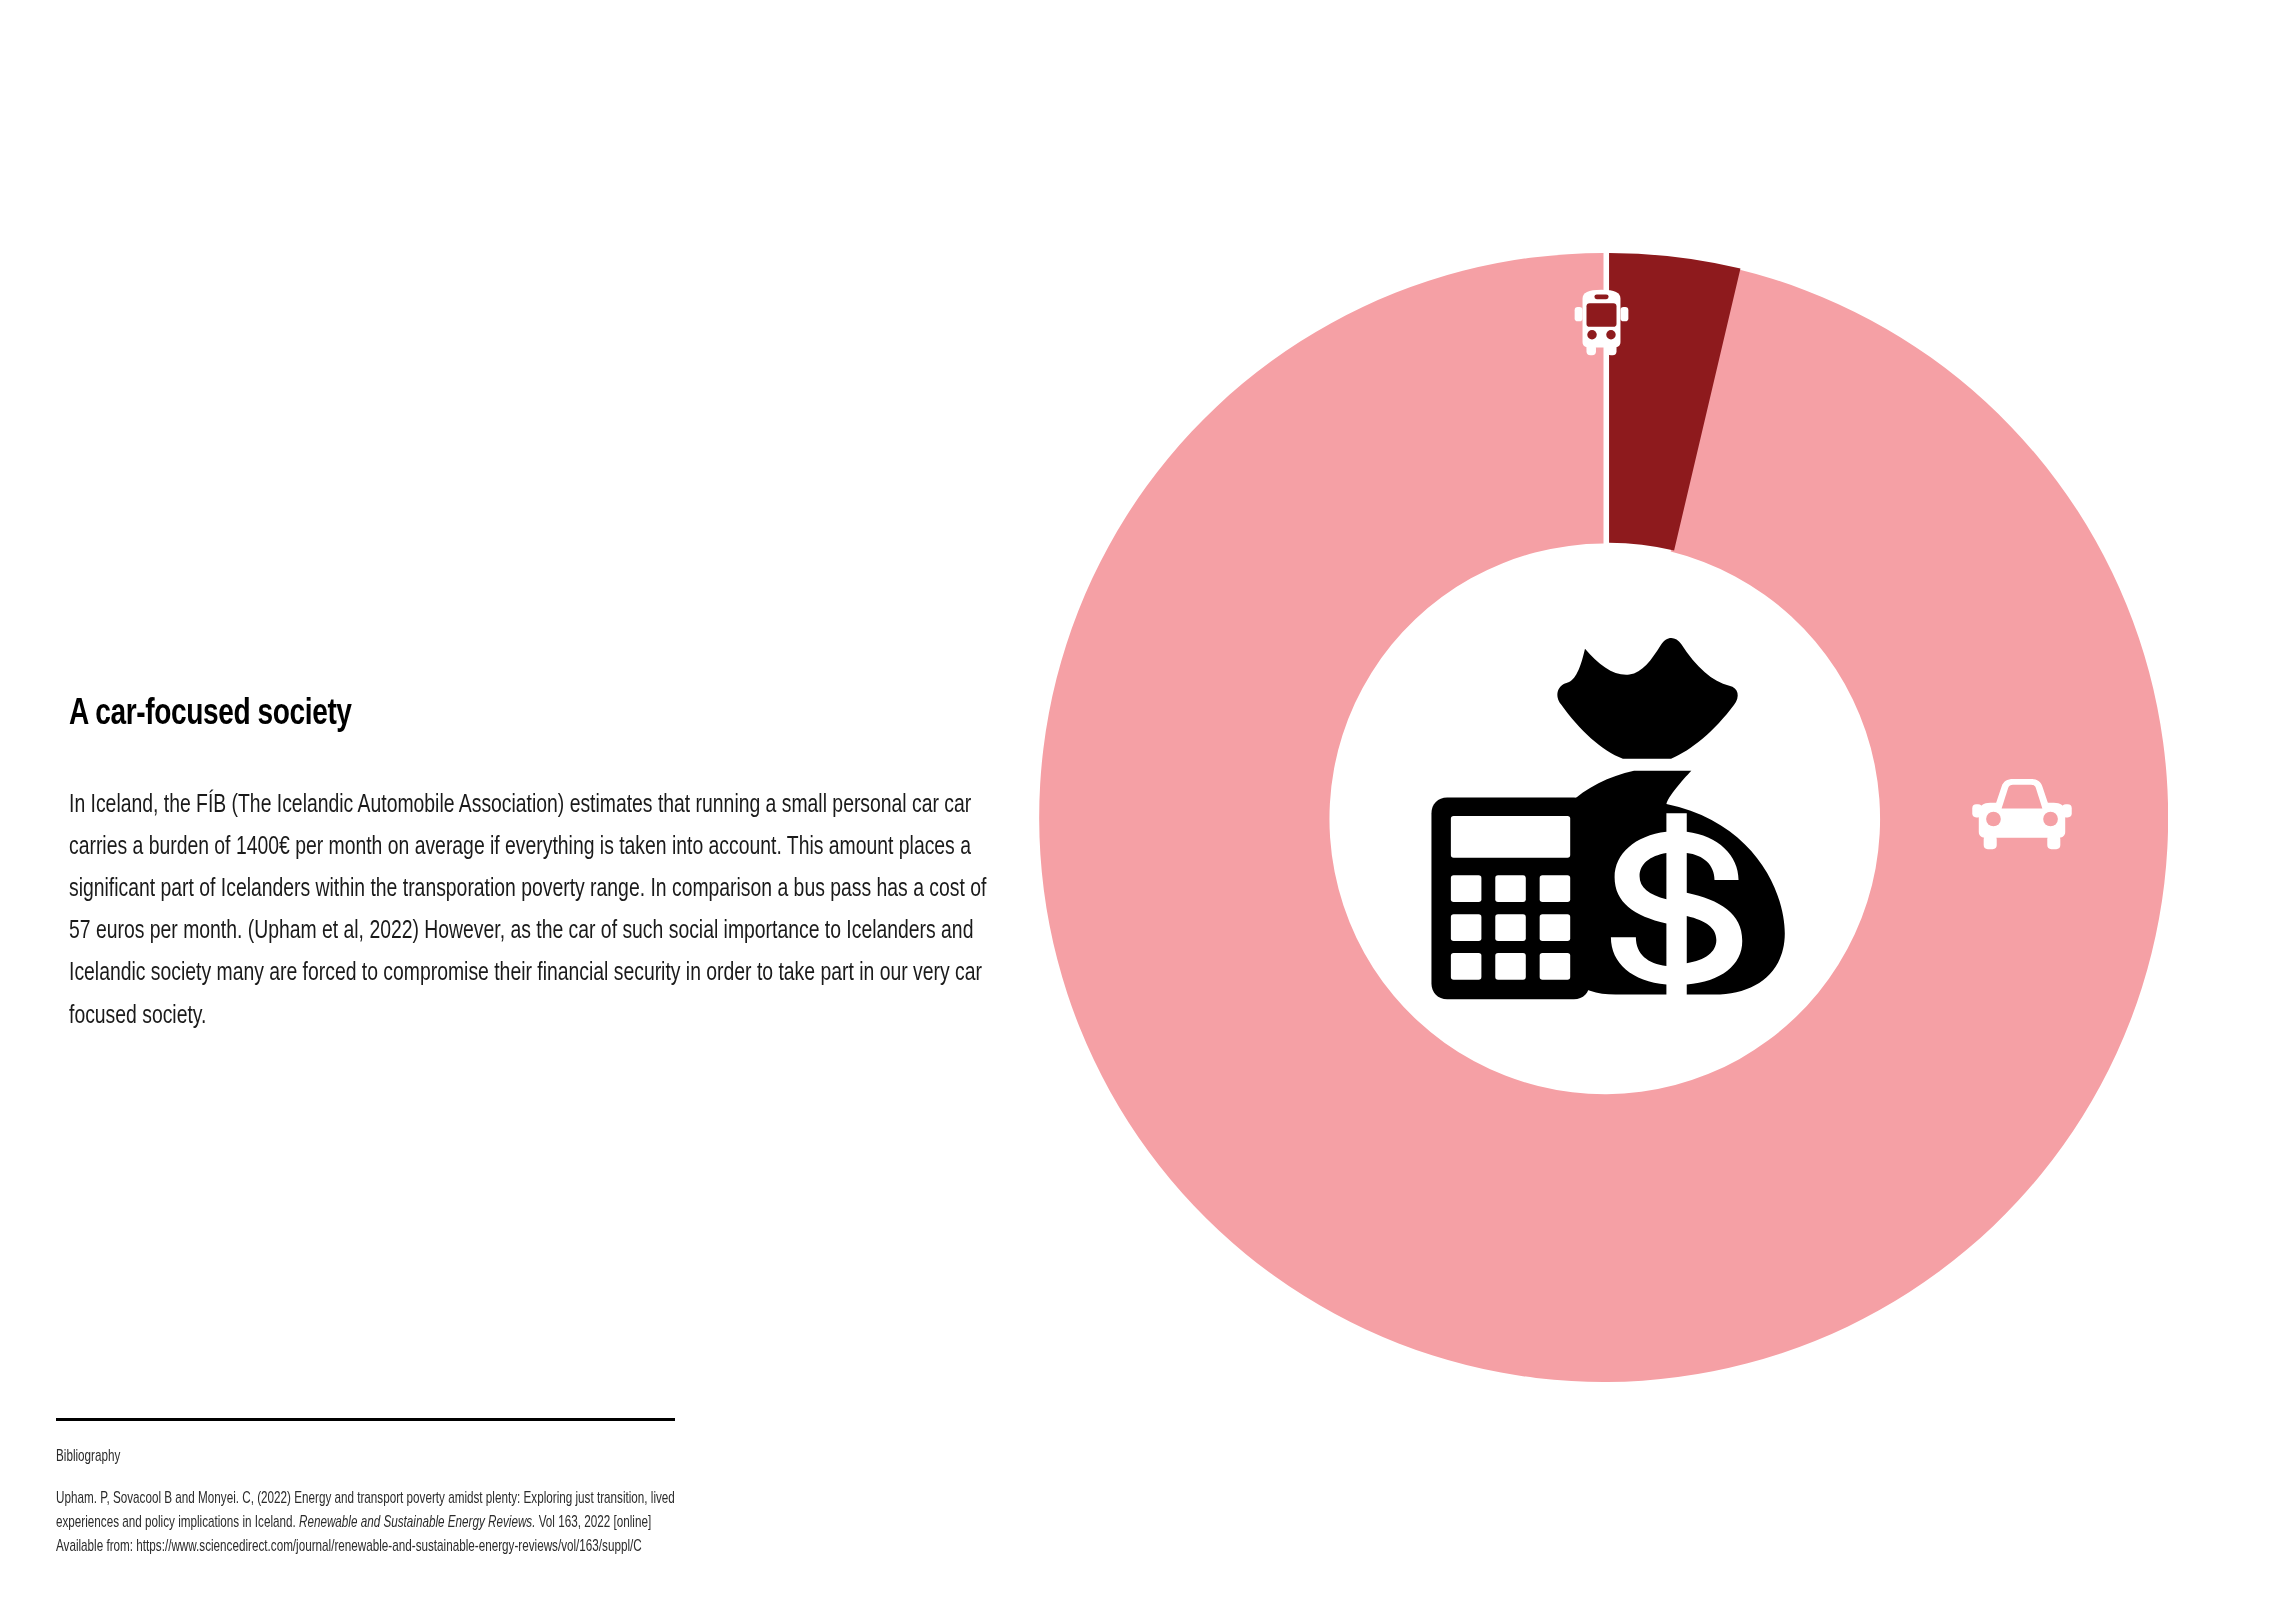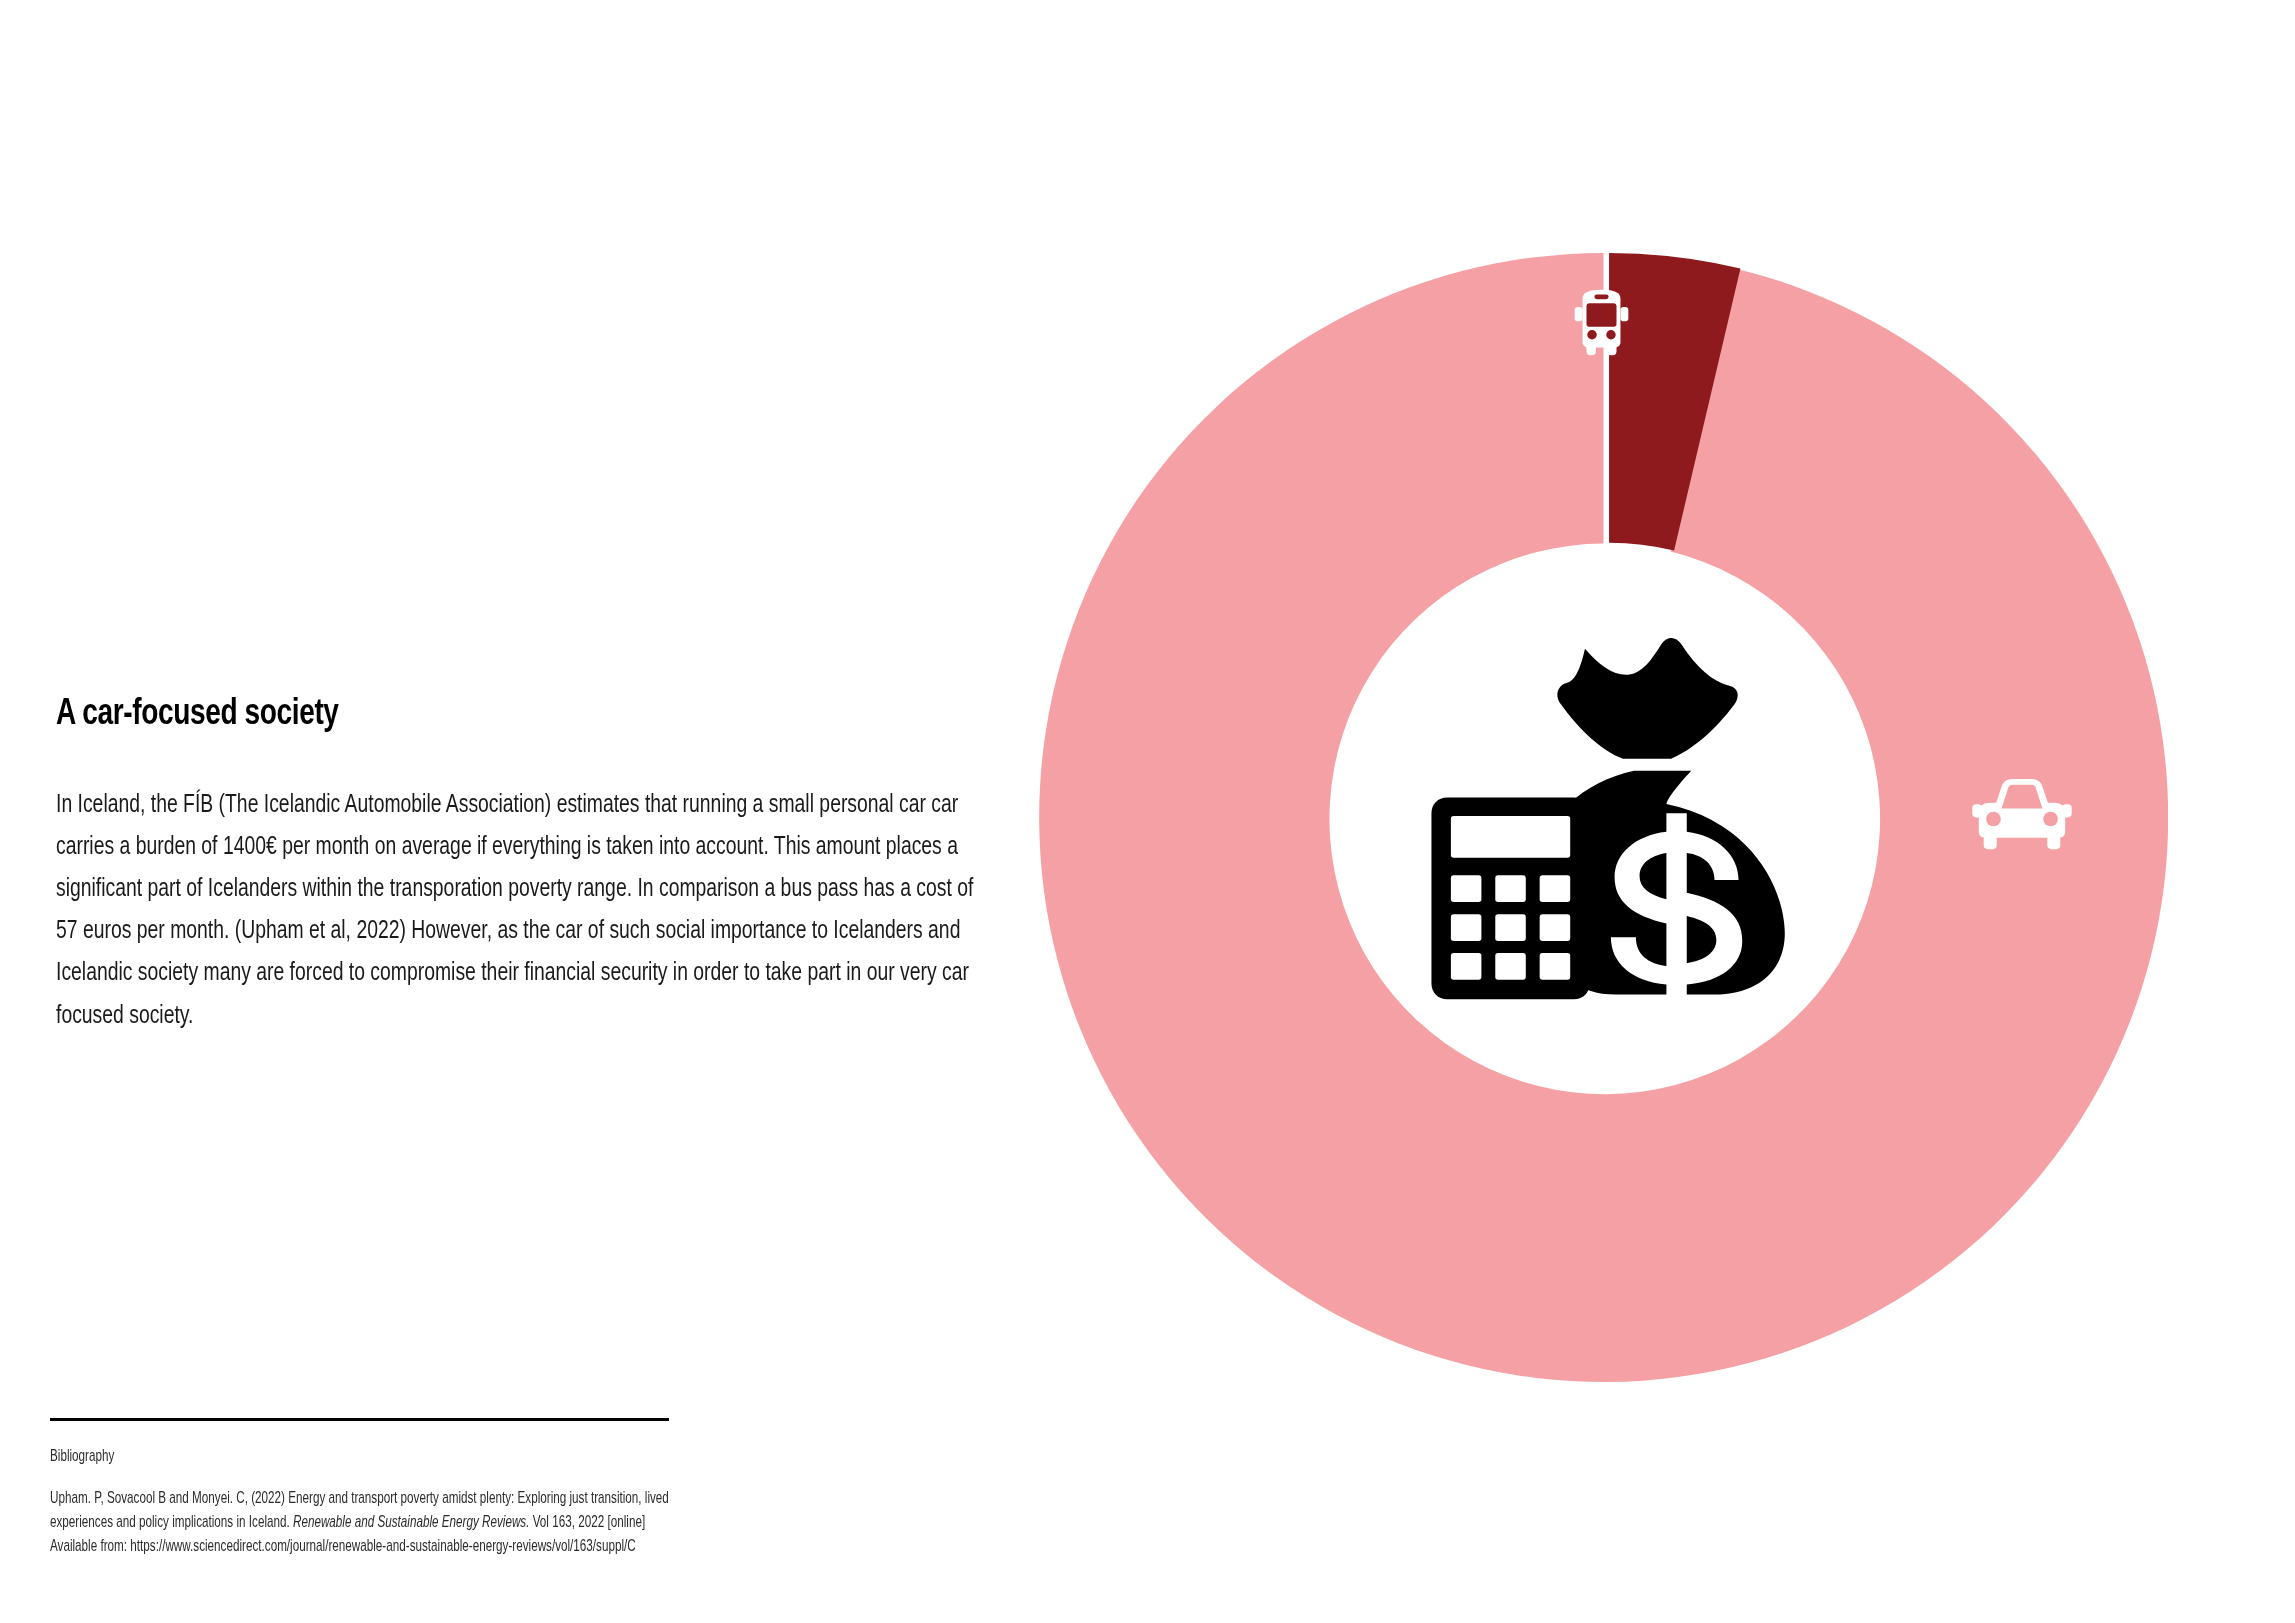--- a/index.html
+++ b/index.html
@@ -12,21 +12,21 @@
     height: 1623px;
     position: relative;
     overflow: hidden;
     font-family: "Liberation Sans", sans-serif;
     -webkit-font-smoothing: antialiased;
   }
 
   
   #text-column {
     position: absolute;
-    left: 56px;
+    left: 69px;
     top: 694px;
     width: 972px;
   }
 
   #page-title {
     font-family: "Liberation Sans", sans-serif;
     font-weight: bold;
     font-size: 36px;
     line-height: 1.0;
     letter-spacing: -0.5px;
@@ -49,21 +49,21 @@
     line-height: 1.62;
     color: #1a1a1a;
     transform: scaleX(0.745);
     transform-origin: left top;
     text-align: left;
   }
 
   
   #biblio-block {
     position: absolute;
-    left: 50px;
+    left: 56px;
     top: 1418px;
     width: 620px;
   }
   #biblio-rule {
     width: 619px;
     height: 3.2px;
     background: #000000;
     margin: 0;
   }
   #biblio-heading {

